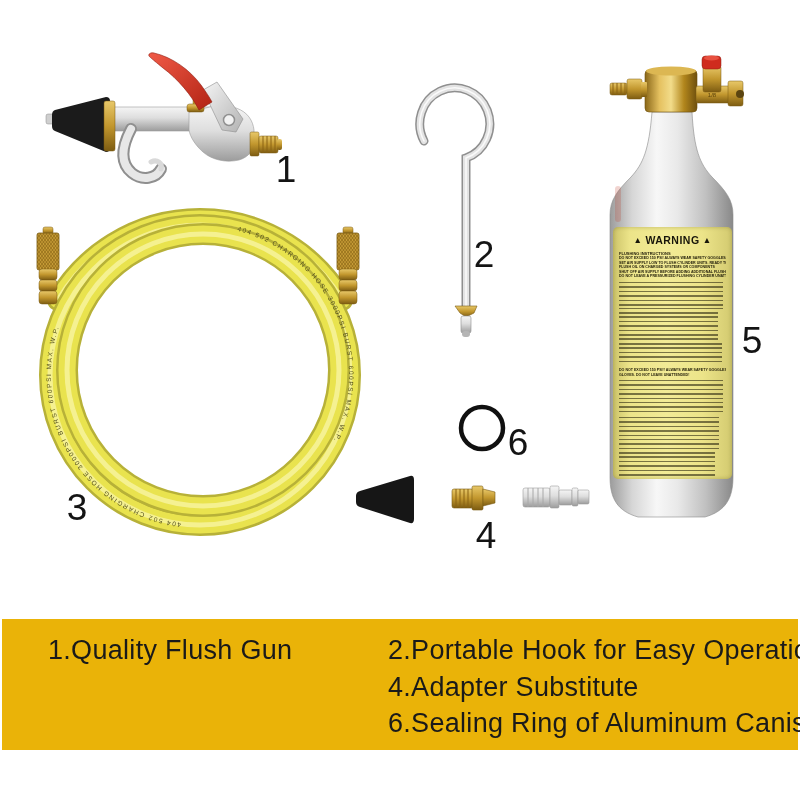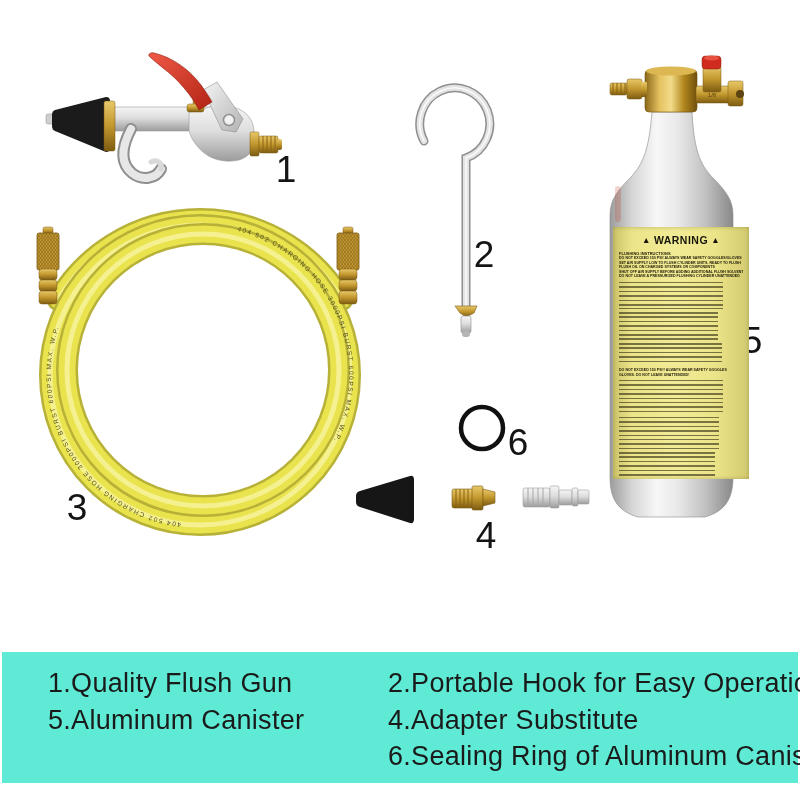--- a/index.html
+++ b/index.html
@@ -2,22 +2,22 @@
 <html><head>
 <meta charset="utf-8">
 <style>
   html,body{margin:0;padding:0;background:#ffffff;}
   #stage{position:relative;width:800px;height:800px;background:#ffffff;overflow:hidden;
          font-family:"Liberation Sans", sans-serif;}
   #scene-svg{position:absolute;left:0;top:0;z-index:1;}
   .callout{font-family:"Liberation Sans", sans-serif;font-size:37px;fill:#141414;}
 
   
-  #warning-label{position:absolute;left:613px;top:227px;width:136px;height:252px;z-index:2;
-    border-radius:0;box-sizing:border-box;padding:7px 6px 0 6px;
+  #warning-label{position:absolute;left:613px;top:227px;width:119px;height:252px;z-index:2;
+    border-radius:5px;box-sizing:border-box;padding:7px 6px 0 6px;
     background:linear-gradient(90deg,#cdc46a 0%,#ece489 14%,#f2eb96 45%,#ece489 75%,#d3ca70 100%);
     box-shadow:inset 0 0 4px rgba(90,80,20,.35);}
   .wl-title{font-size:10.5px;font-weight:bold;color:#17150a;text-align:center;letter-spacing:.5px;
     line-height:12px;white-space:nowrap;}
   .wl-title::before,.wl-title::after{content:"▲";font-size:8.5px;position:relative;top:-1px;padding:0 3px;}
   .wl-heading{margin-top:4px;font-size:4px;font-weight:bold;color:#26220c;line-height:5px;white-space:nowrap;}
   .wl-bold{font-size:3.6px;font-weight:bold;color:#26220c;line-height:4.6px;white-space:nowrap;overflow:hidden;}
   .wl-stripes{background:repeating-linear-gradient(to bottom,rgba(48,44,18,.62) 0 1.5px,rgba(48,44,18,0) 1.5px 4.4px);
     margin-top:3px;}
   .wl-mid{margin-top:3px;}
@@ -221,25 +221,24 @@
   <div class="wl-stripes" style="width:104px;height:27px;"></div>
   <div class="wl-stripes" style="width:99px;height:28px;"></div>
   <div class="wl-stripes" style="width:103px;height:22px;"></div>
   <div class="wl-bold wl-mid">DO NOT EXCEED 150 PSI!! ALWAYS WEAR SAFETY GOGGLES</div>
   <div class="wl-bold">GLOVES. DO NOT LEAVE UNATTENDED!</div>
   <div class="wl-stripes" style="width:104px;height:34px;"></div>
   <div class="wl-stripes" style="width:100px;height:32px;"></div>
   <div class="wl-stripes" style="width:96px;height:24px;"></div>
 </div>
 
-<div style="position:absolute;left:2px;top:619px;width:796px;height:131px;background:#5eead4;z-index:1;
-            font-size:27px;color:#1a1a1a;letter-spacing:0.3px;margin-top:33px;">
+<div style="position:absolute;left:2px;top:619px;width:796px;height:131px;background:#eab308;z-index:1;
+            font-size:27px;color:#1a1a1a;letter-spacing:0.3px;">
   <div style="position:absolute;left:46px;top:13px;line-height:36.5px;white-space:nowrap;">
     <div>1.Quality Flush Gun</div>
-    <div>5.Aluminum Canister</div>
   </div>
   <div style="position:absolute;left:386px;top:13px;line-height:36.5px;white-space:nowrap;">
     <div>2.Portable Hook for Easy Operation</div>
     <div>4.Adapter Substitute</div>
     <div>6.Sealing Ring of Aluminum Canister</div>
   </div>
 </div>
 
 </div>
 

